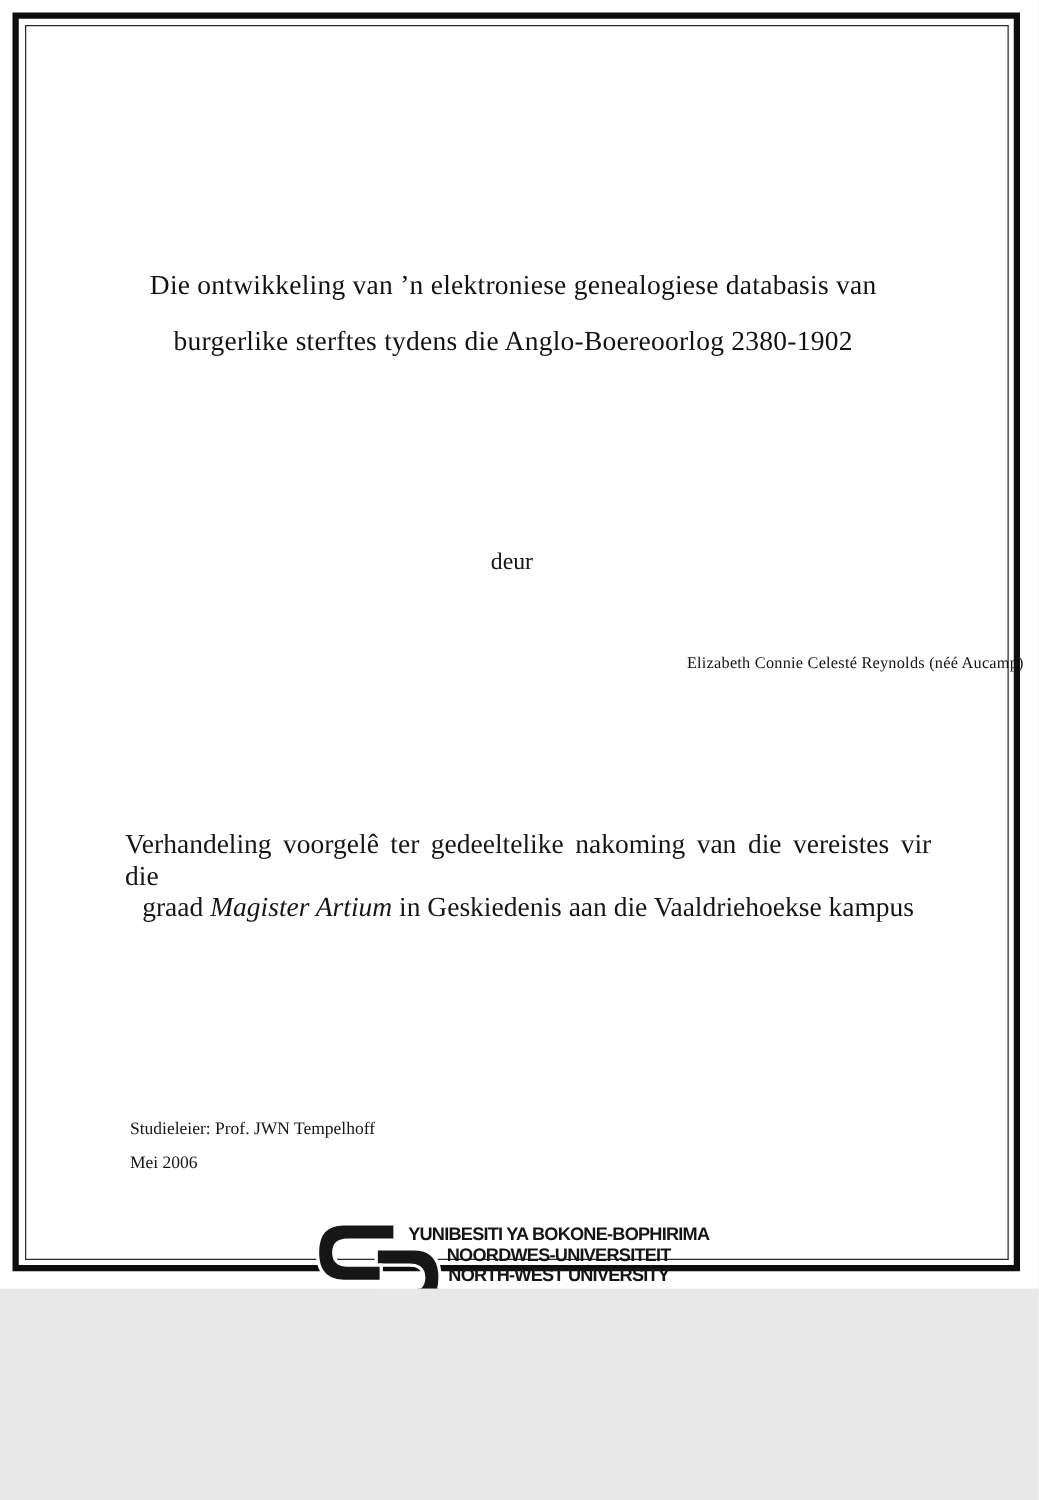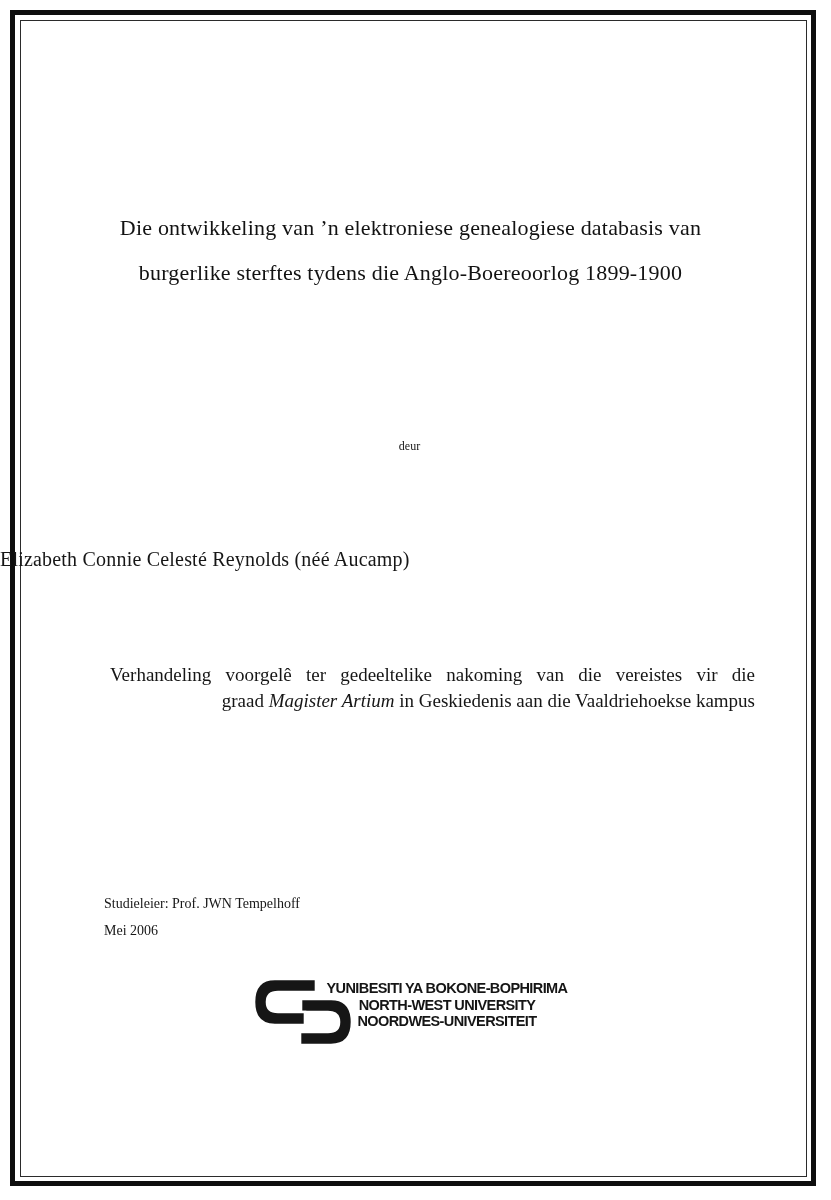--- a/index.html
+++ b/index.html
@@ -3,21 +3,21 @@
 <meta charset="utf-8">
 <style>
   html, body {
     margin: 0;
     padding: 0;
     background: #e8e8e8;
   }
   .page {
     position: relative;
     width: 831px;
-    height: 1200px;
+    height: 1031px;
     margin: 0 auto;
     background: #ffffff;
     font-family: "Liberation Serif", serif;
     color: #161616;
     overflow: hidden;
   }
   .frame-outer {
     position: absolute;
     left: 10px; top: 10px; right: 15px; bottom: 14px;
     border: 5px solid #0e0e0e;
@@ -35,44 +35,44 @@
     font-size: 22px;
     line-height: 45px;
     letter-spacing: 0.2px;
     color: #121212;
   }
   .byline {
     position: absolute;
     left: 0; right: 12px;
     top: 439px;
     text-align: center;
-    font-size: 12px;
+    font-size: 19px;
   }
   .author {
     position: absolute;
     left: 0; right: 12px;
-    top: 548px;
-    text-align: left;
-    font-size: 20px;
+    top: 522px;
+    text-align: right;
+    font-size: 13px;
     letter-spacing: 0.2px;
   }
   .statement {
     position: absolute;
-    left: 110px;
+    left: 100px;
     top: 662px;
     width: 645px;
-    font-size: 19px;
+    font-size: 22px;
     line-height: 25.5px;
   }
   .statement .st-line1 {
     text-align: justify;
     text-align-last: justify;
   }
   .statement .st-line2, .statement .st-line3 {
-    text-align: right;
+    text-align: center;
     white-space: nowrap;
   }
   .supervisor-block {
     position: absolute;
     left: 104px;
     top: 890px;
     font-size: 14px;
     line-height: 27px;
   }
   .logo {
@@ -106,21 +106,21 @@
 </head>
 <body>
 
 <div class="page">
 
   <div class="frame-outer"></div>
   <div class="frame-inner"></div>
 
   <div class="thesis-title">
     <div>Die ontwikkeling van ’n elektroniese genealogiese databasis van</div>
-    <div>burgerlike sterftes tydens die Anglo-Boereoorlog 1899-1900</div>
+    <div>burgerlike sterftes tydens die Anglo-Boereoorlog 2380-1902</div>
   </div>
 
   <div class="byline">deur</div>
 
   <div class="author">Elizabeth Connie Celesté Reynolds (néé Aucamp)</div>
 
   <div class="statement">
     <div class="st-line1">Verhandeling voorgelê ter gedeeltelike nakoming van die vereistes vir die</div>
     <div class="st-line2">
       <span>graad </span><i>Magister Artium</i><span> in Geskiedenis aan die Vaaldriehoekse kampus</span>
@@ -134,18 +134,18 @@
 
   <div class="logo">
     <svg class="logo-mark" viewBox="0 0 100 70" xmlns="http://www.w3.org/2000/svg">
 
       <path d="M47,69 L78,69 Q99,69 99,46 Q99,23 78,23 L48,23 L48,36 L75,36 Q86,36 86,46 Q86,56 75,56 L47,56 Z" fill="#161616" stroke="#ffffff" stroke-width="2.6"></path>
 
       <path d="M63,3 L22,3 Q1,3 1,26 Q1,49 22,49 L52,49 L52,36 L25,36 Q14,36 14,26 Q14,16 25,16 L63,16 Z" fill="#161616" stroke="#ffffff" stroke-width="2.6"></path>
     </svg>
     <div class="logo-text">
       <div>YUNIBESITI YA BOKONE-BOPHIRIMA</div>
+      <div>NOORDWES-UNIVERSITEIT</div>
       <div>NORTH-WEST UNIVERSITY</div>
-      <div>NOORDWES-UNIVERSITEIT</div>
     </div>
   </div>
 
 </div>
 
 </body></html>

